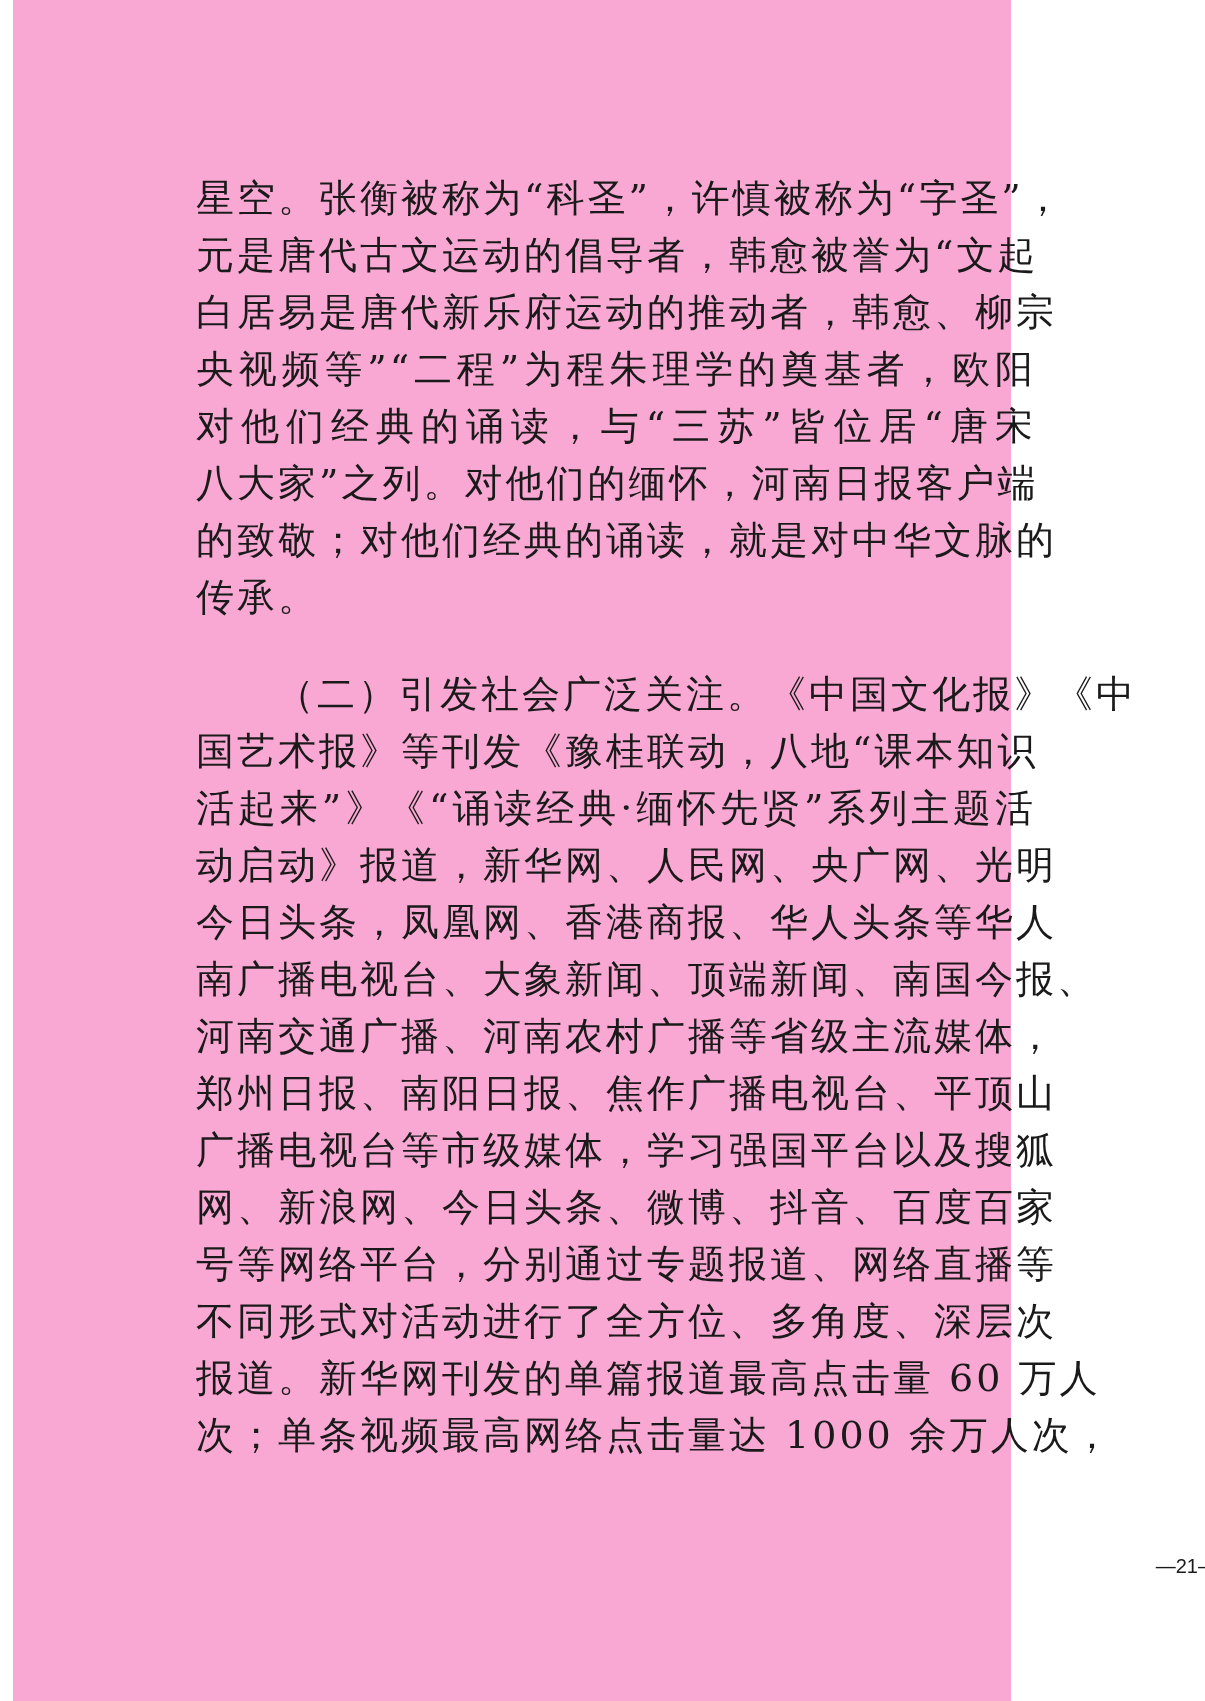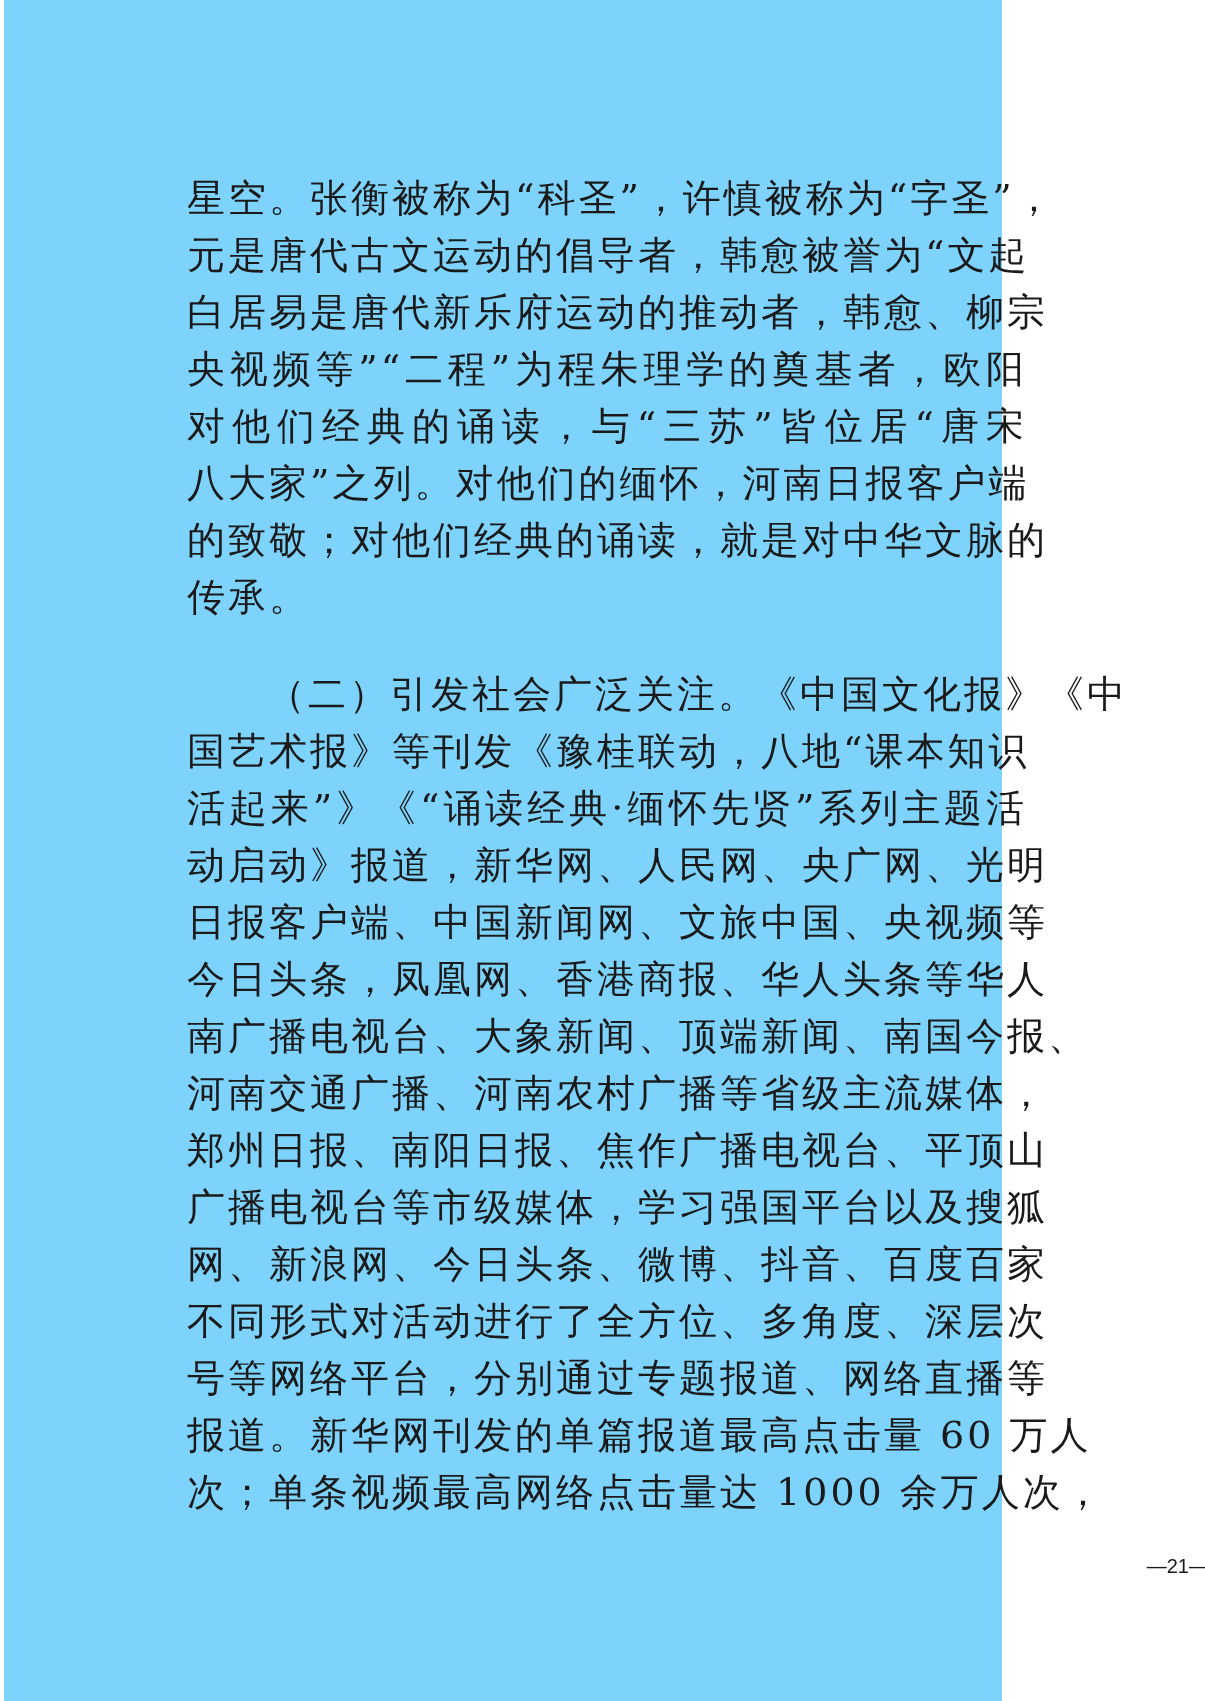--- a/index.html
+++ b/index.html
@@ -1,17 +1,17 @@
 <!DOCTYPE html>
 <html><head>
 <meta charset="utf-8">
 <style>
   html, body { margin: 0; padding: 0; background: #ffffff; }
   body { width: 1205px; height: 1701px; position: relative; overflow: hidden; }
-  .page { position: absolute; left: 4px; top: 0; width: 998px; height: 1701px; background: #7dd3fc; }
+  .page { position: absolute; left: 13px; top: 0; width: 998px; height: 1701px; background: #f9a8d4; }
   .body-text {
     position: absolute; left: 183px; top: 170px; width: 840px;
     font-family: "DejaVu Serif", "Liberation Serif", serif;
     font-size: 38px; line-height: 57px; color: #1a1a1a;
     letter-spacing: 3px;
   }
   .line { display: block; white-space: nowrap; height: 57px; text-align: justify; text-align-last: justify; }
   .line.last { text-align-last: left; }
   .line.indent { padding-left: 80px; margin-top: 40px; }
   .page-number {
@@ -29,26 +29,25 @@
     <span class="line">白居易是唐代新乐府运动的推动者，韩愈、柳宗</span>
     <span class="line">央视频等”“二程”为程朱理学的奠基者，欧阳</span>
     <span class="line">对他们经典的诵读，与“三苏”皆位居“唐宋</span>
     <span class="line">八大家”之列。对他们的缅怀，河南日报客户端</span>
     <span class="line">的致敬；对他们经典的诵读，就是对中华文脉的</span>
     <span class="line last">传承。</span>
     <span class="line indent">（二）引发社会广泛关注。《中国文化报》《中</span>
     <span class="line">国艺术报》等刊发《豫桂联动，八地“课本知识</span>
     <span class="line">活起来”》《“诵读经典·缅怀先贤”系列主题活</span>
     <span class="line">动启动》报道，新华网、人民网、央广网、光明</span>
-    <span class="line">日报客户端、中国新闻网、文旅中国、央视频等</span>
     <span class="line">今日头条，凤凰网、香港商报、华人头条等华人</span>
     <span class="line">南广播电视台、大象新闻、顶端新闻、南国今报、</span>
     <span class="line">河南交通广播、河南农村广播等省级主流媒体，</span>
     <span class="line">郑州日报、南阳日报、焦作广播电视台、平顶山</span>
     <span class="line">广播电视台等市级媒体，学习强国平台以及搜狐</span>
     <span class="line">网、新浪网、今日头条、微博、抖音、百度百家</span>
+    <span class="line">号等网络平台，分别通过专题报道、网络直播等</span>
     <span class="line">不同形式对活动进行了全方位、多角度、深层次</span>
-    <span class="line">号等网络平台，分别通过专题报道、网络直播等</span>
     <span class="line">报道。新华网刊发的单篇报道最高点击量 60 万人</span>
     <span class="line">次；单条视频最高网络点击量达 1000 余万人次，</span>
   </div>
   <div class="page-number">—21—</div>
 </div>
 
 </body></html>

